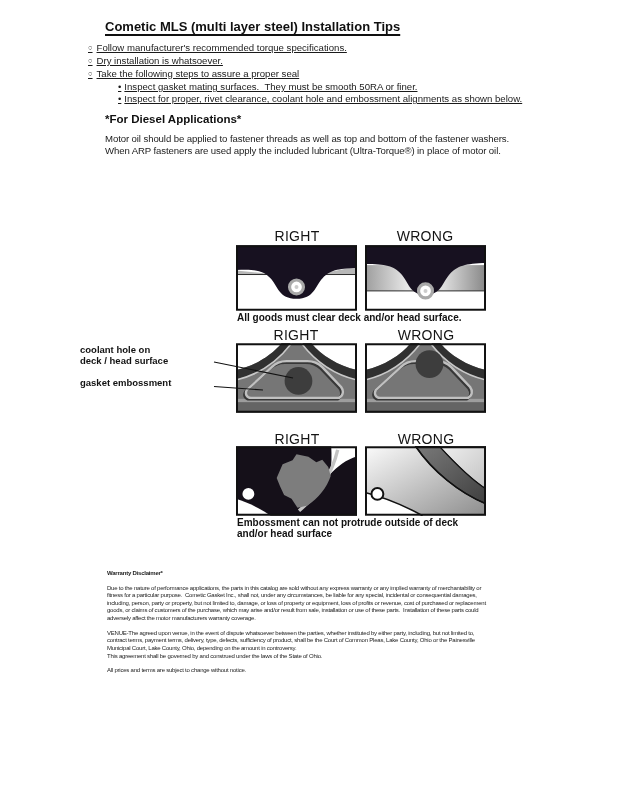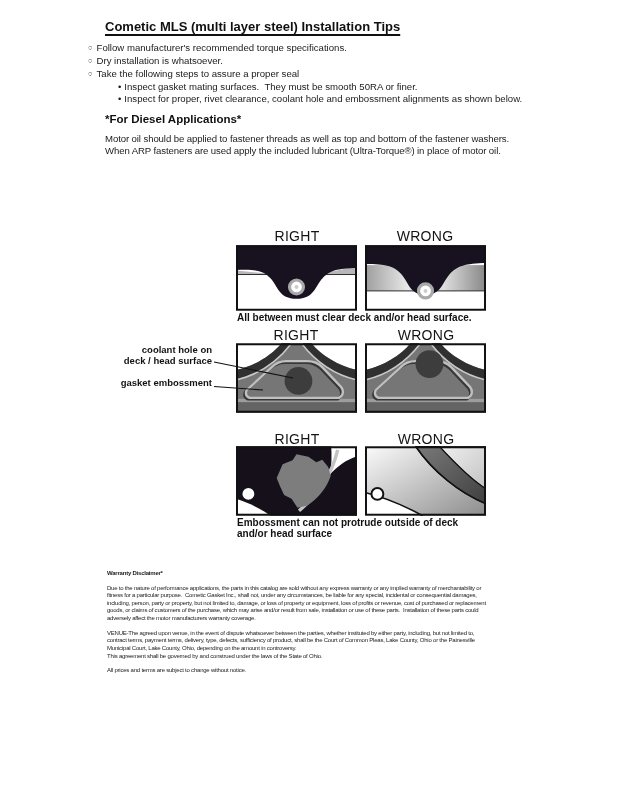--- a/index.html
+++ b/index.html
@@ -2,37 +2,37 @@
 <html><head>
 <meta charset="utf-8">
 <style>
   html,body{margin:0;padding:0;background:#ffffff;}
   .page{position:relative;width:618px;height:676px;background:#ffffff;overflow:hidden;
         font-family:"Liberation Sans", sans-serif;color:#1a1a1a;}
   .title{position:absolute;left:105px;top:19px;font-size:13px;font-weight:bold;
          text-decoration:underline;text-underline-offset:3px;text-decoration-thickness:1.5px;
          white-space:pre;color:#101010;}
   .bullets{position:absolute;left:88px;top:42px;}
-  .b-row{line-height:12px;font-size:9.6px;white-space:pre;color:#1a1a1a;}
+  .b-row{line-height:12px;font-size:9.6px;white-space:pre;color:#1a1a1a;text-decoration:underline;}
   .b-row.lvl1 .b-marker{font-size:7.5px;margin-right:4px;position:relative;top:-1px;}
   .b-row.lvl2{padding-left:30px;}
   .b-row.lvl2 .b-marker{font-size:9.6px;margin-right:3px;}
   .section-head{position:absolute;left:105px;top:113px;font-size:11.5px;font-weight:bold;color:#101010;}
   .para{position:absolute;left:105px;font-size:9.6px;line-height:12px;letter-spacing:-0.1px;
         white-space:pre-wrap;color:#1c1c1c;}
   .para.p0{top:133px;}
   .para.p1{top:164px;}
   .para.p2{top:207px;}
   .dia-label{position:absolute;font-size:14px;letter-spacing:0.3px;color:#141414;
              transform:translateX(-50%);white-space:pre;}
   .dia-box{position:absolute;}
   .dia-box svg{display:block;}
   .dia-caption{position:absolute;font-size:10px;font-weight:bold;line-height:11px;
                white-space:pre-wrap;color:#121212;}
-  .anno{position:absolute;left:80px;width:132px;text-align:right;font-size:9.5px;font-weight:bold;
+  .anno{position:absolute;left:80px;width:132px;font-size:9.5px;font-weight:bold;
         line-height:10.5px;white-space:pre-wrap;color:#121212;}
   .leader{position:absolute;left:0;top:0;pointer-events:none;}
   .disclaimer{position:absolute;left:107px;top:570px;width:475px;font-size:6px;line-height:7.55px;
               letter-spacing:-0.22px;color:#232323;}
   .disc-h{font-weight:bold;margin:0 0 7.3px;white-space:pre;}
   .disc-p{margin:0 0 7.3px;white-space:pre-wrap;}
   .footer{position:absolute;left:384px;top:760px;font-size:13px;letter-spacing:0.2px;color:#6d28d9;white-space:pre;}
 </style>
 </head>
 <body>
@@ -82,21 +82,21 @@
       <rect x="0" y="0" width="122" height="66" fill="#ffffff"></rect>
       <rect x="0" y="20" width="122" height="26" fill="url(#r1g)"></rect>
       <line x1="0" y1="46" x2="122" y2="46" stroke="#2a2a2a" stroke-width="1"></line>
       <path d="M0,0 H122 V18 C101,18.5 93,21 85.5,29 C77.5,38 77,50 61,50 C45,50 44.5,38 36.5,29 C29,21 21,19 0,19 Z" fill="#171120"></path>
       <circle cx="61" cy="46" r="7" fill="#ffffff" stroke="#a9a9a9" stroke-width="3.2"></circle>
       <circle cx="61" cy="46" r="2" fill="#cccccc"></circle>
       <rect x="1" y="1" width="120" height="64" fill="none" stroke="#111111" stroke-width="2"></rect>
     </svg>
   </div>
 
-  <div class="dia-caption" style="left:237px;top:312px;">All between must clear deck and/or head surface.</div>
+  <div class="dia-caption" style="left:237px;top:312px;">All goods must clear deck and/or head surface.</div>
 
   <div class="dia-label" style="left:296px;top:327px;">RIGHT</div>
   <div class="dia-label" style="left:426px;top:327px;">WRONG</div>
 
   <div class="anno" style="top:345px;">coolant hole on
 deck / head surface</div>
   <div class="anno" style="top:378px;">gasket embossment</div>
 
   <div class="dia-box" style="left:236px;top:343px;">
     <svg width="121" height="70" viewBox="0 0 122 70">

